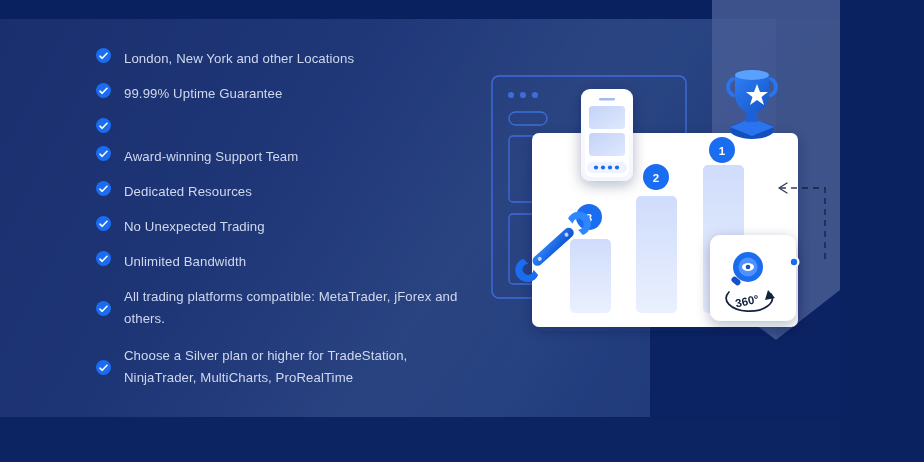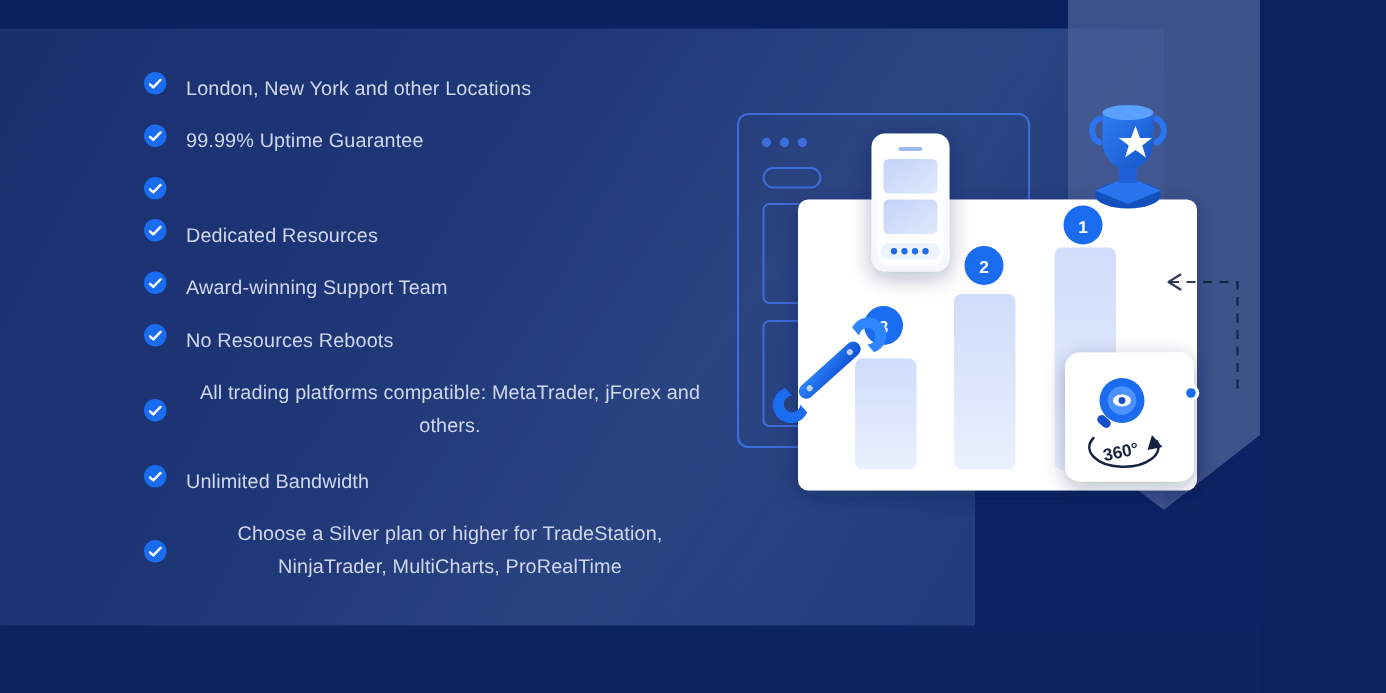--- a/index.html
+++ b/index.html
@@ -2,21 +2,21 @@
 <html><head>
 <meta charset="utf-8">
 <style>
   * { margin:0; padding:0; box-sizing:border-box; }
   html,body { width:924px; height:462px; overflow:hidden; }
   body {
     font-family:"Liberation Sans", sans-serif;
     background:#0b2260;
     position:relative;
   }
-  #stage { position:absolute; inset:0; width:840px; height:462px; overflow:hidden;text-align:center; }
+  #stage { position:absolute; inset:0; width:840px; height:462px; overflow:hidden; }
 
   
   .bg-base{position:absolute;inset:0;background:#0b2260;}
   .bg-mid{
     position:absolute;left:0;top:18px;width:924px;height:400px;
     background:linear-gradient(118deg,#1a2f6e 0%,#203879 38%,#24407f 62%,#1c3274 100%);
   }
   .bg-sheen{
     position:absolute;left:0;top:18px;width:924px;height:400px;
     background:linear-gradient(125deg,rgba(255,255,255,0) 30%,rgba(255,255,255,0.035) 52%,rgba(255,255,255,0) 70%);
@@ -92,57 +92,57 @@
           </svg>
       </span>
     </div>
 
     <div class="item">
       <span class="check">
         <svg width="9" height="8" viewBox="0 0 9 8">
             <path d="M1 4.2 L3.2 6.3 L8 1.3" stroke="#fff" stroke-width="1.6" fill="none" stroke-linecap="round" stroke-linejoin="round"></path>
           </svg>
       </span>
+      <span class="itxt">Award-winning Support Team</span>
+    </div>
+
+    <div class="item">
+      <span class="check">
+        <svg width="9" height="8" viewBox="0 0 9 8">
+            <path d="M1 4.2 L3.2 6.3 L8 1.3" stroke="#fff" stroke-width="1.6" fill="none" stroke-linecap="round" stroke-linejoin="round"></path>
+          </svg>
+      </span>
       <span class="itxt">Dedicated Resources</span>
     </div>
 
     <div class="item">
       <span class="check">
         <svg width="9" height="8" viewBox="0 0 9 8">
             <path d="M1 4.2 L3.2 6.3 L8 1.3" stroke="#fff" stroke-width="1.6" fill="none" stroke-linecap="round" stroke-linejoin="round"></path>
           </svg>
       </span>
-      <span class="itxt">Award-winning Support Team</span>
-    </div>
-
-    <div class="item">
-      <span class="check">
-        <svg width="9" height="8" viewBox="0 0 9 8">
-            <path d="M1 4.2 L3.2 6.3 L8 1.3" stroke="#fff" stroke-width="1.6" fill="none" stroke-linecap="round" stroke-linejoin="round"></path>
-          </svg>
-      </span>
-      <span class="itxt">No Resources Reboots</span>
+      <span class="itxt">No Unexpected Trading</span>
+    </div>
+
+    <div class="item">
+      <span class="check">
+        <svg width="9" height="8" viewBox="0 0 9 8">
+            <path d="M1 4.2 L3.2 6.3 L8 1.3" stroke="#fff" stroke-width="1.6" fill="none" stroke-linecap="round" stroke-linejoin="round"></path>
+          </svg>
+      </span>
+      <span class="itxt">Unlimited Bandwidth</span>
     </div>
 
     <div class="item two-line">
       <span class="check">
         <svg width="9" height="8" viewBox="0 0 9 8">
             <path d="M1 4.2 L3.2 6.3 L8 1.3" stroke="#fff" stroke-width="1.6" fill="none" stroke-linecap="round" stroke-linejoin="round"></path>
           </svg>
       </span>
       <span class="itxt">All trading platforms compatible: MetaTrader, jForex and others.</span>
-    </div>
-
-    <div class="item">
-      <span class="check">
-        <svg width="9" height="8" viewBox="0 0 9 8">
-            <path d="M1 4.2 L3.2 6.3 L8 1.3" stroke="#fff" stroke-width="1.6" fill="none" stroke-linecap="round" stroke-linejoin="round"></path>
-          </svg>
-      </span>
-      <span class="itxt">Unlimited Bandwidth</span>
     </div>
 
     <div class="item two-line">
       <span class="check">
         <svg width="9" height="8" viewBox="0 0 9 8">
             <path d="M1 4.2 L3.2 6.3 L8 1.3" stroke="#fff" stroke-width="1.6" fill="none" stroke-linecap="round" stroke-linejoin="round"></path>
           </svg>
       </span>
       <span class="itxt">Choose a Silver plan or higher for TradeStation, NinjaTrader, MultiCharts, ProRealTime</span>
     </div>

